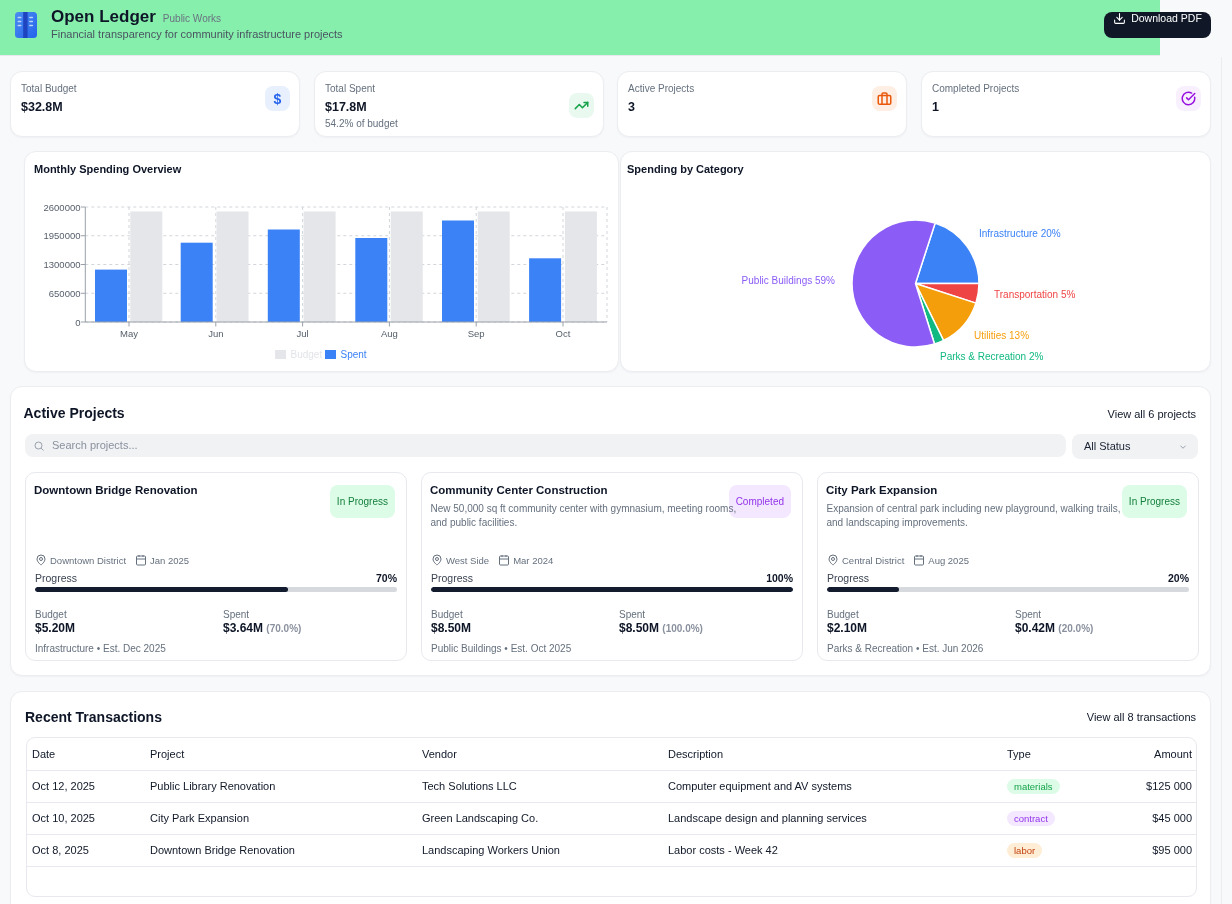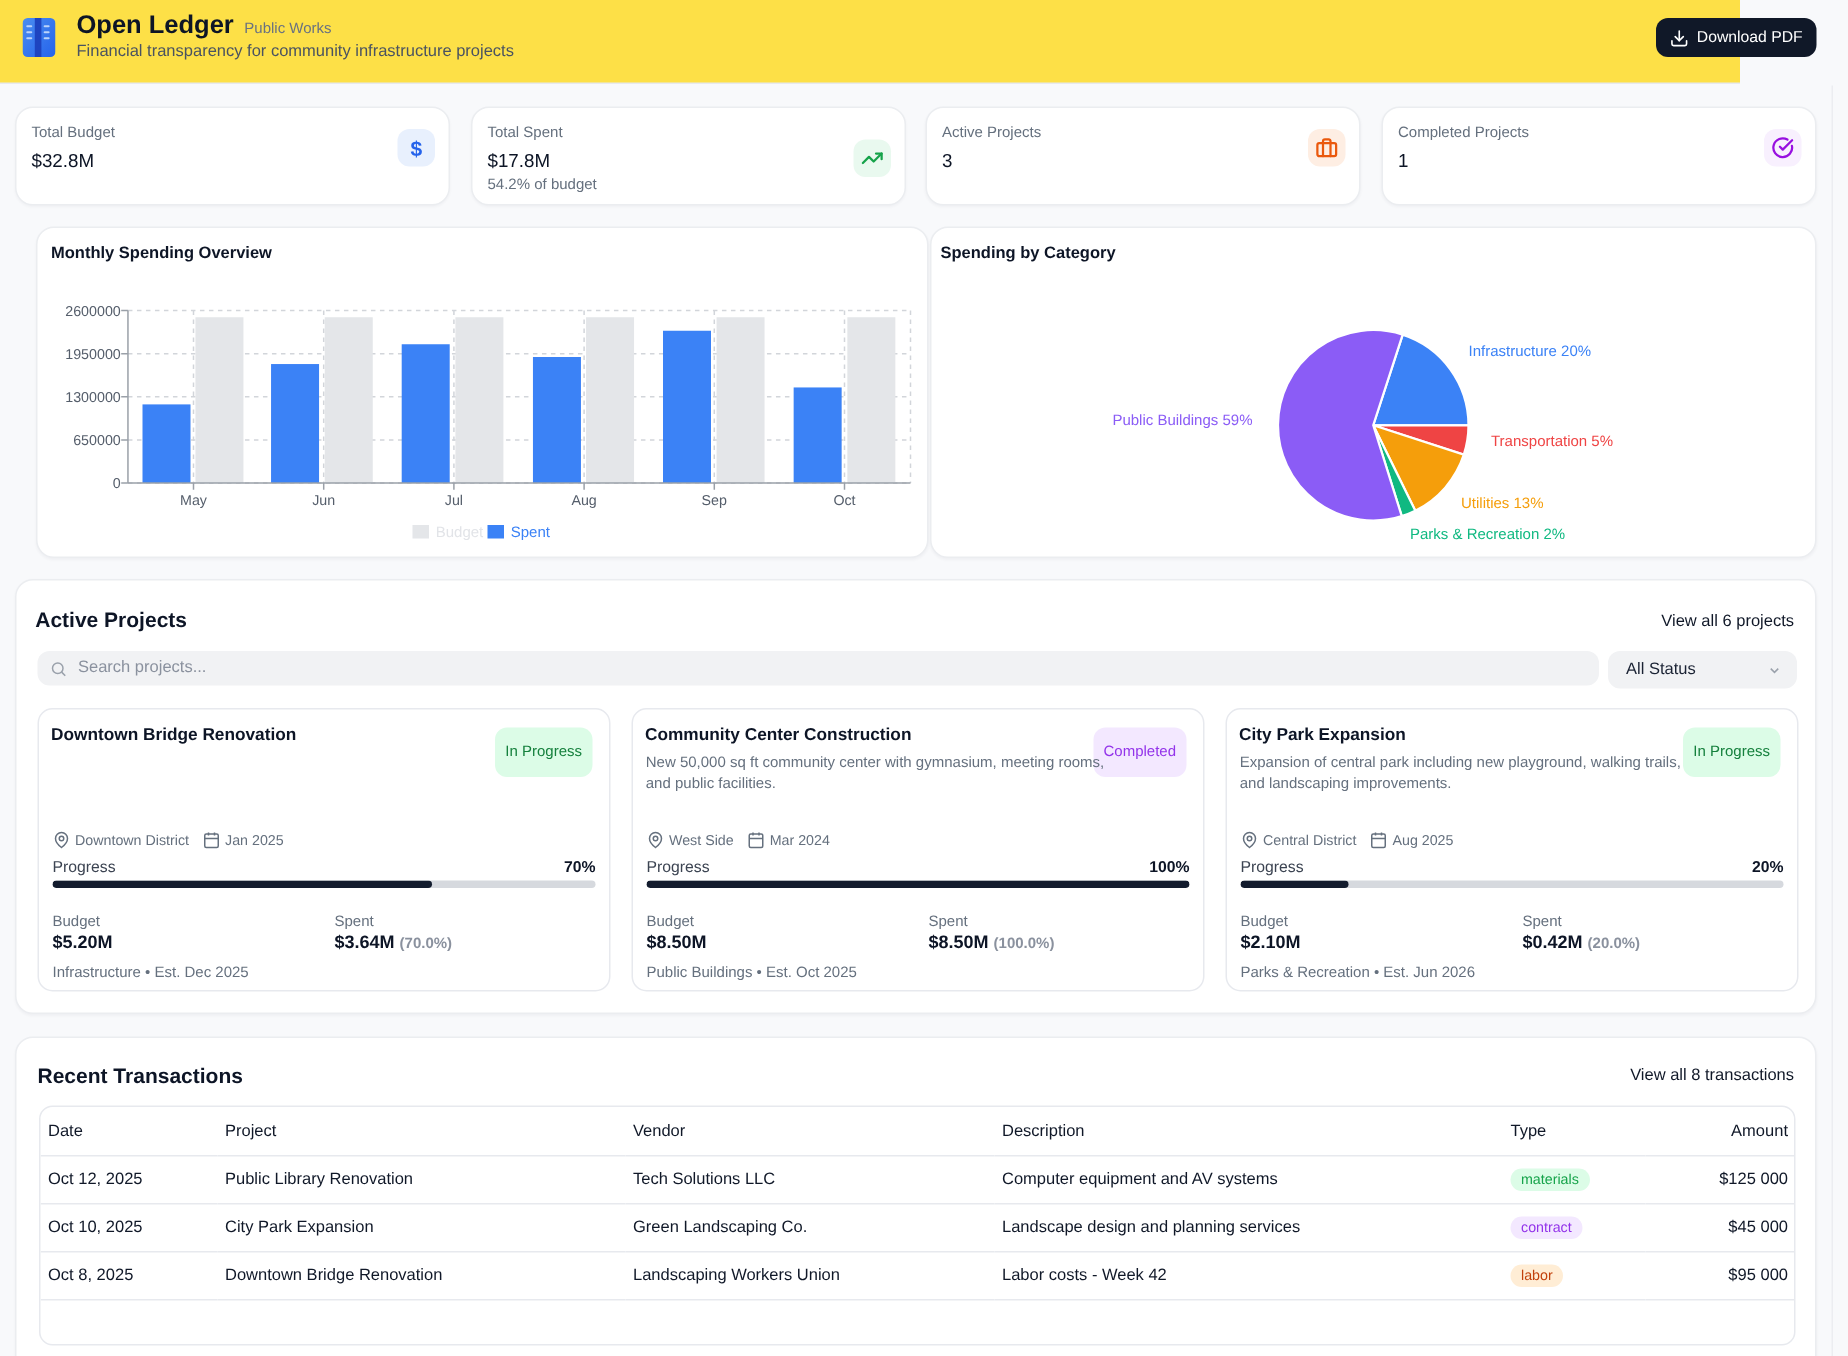--- a/index.html
+++ b/index.html
@@ -1,29 +1,29 @@
 <!DOCTYPE html>
 <html><head>
 <meta charset="utf-8">
 <style>
 * { margin:0; padding:0; box-sizing:border-box; }
 html,body { width:1232px; height:904px; overflow:hidden; }
 body { background:#f8f9fb; font-family:"Liberation Sans", sans-serif; color:#101828; position:relative; }
 .abs { position:absolute; }
 .card { position:absolute; background:#fff; border:1px solid #ebedf0; border-radius:12px; box-shadow:0 1px 2px rgba(16,24,40,.04); }
 
-.header { position:absolute; left:0; top:0; width:1160px; height:56px; background:#fde047; border-bottom:1px solid #e7e9ee; }
+.header { position:absolute; left:0; top:0; width:1160px; height:56px; background:#86efac; border-bottom:1px solid #e7e9ee; }
 .h-title { position:absolute; left:51px; top:7px; font-size:17px; font-weight:700; color:#0d1526; }
 .h-tag { font-size:10px; font-weight:400; color:#6a7280; margin-left:7px; }
 .h-sub { position:absolute; left:51px; top:28px; font-size:11px; color:#4a5361; }
-.dl-btn { position:absolute; left:1104px; top:12px; width:107px; height:26px; background:#101828; border-radius:8px; color:#fff; display:flex; align-items:center; justify-content:center; gap:5px; font-size:10.5px; }
+.dl-btn { position:absolute; left:1104px; top:12px; width:107px; height:26px; background:#101828; border-radius:8px; color:#fff; display:flex; justify-content:center; gap:5px; font-size:10.5px; }
 
 .stat { height:66px; width:290px; }
 .stat .lbl { position:absolute; left:10px; top:11px; font-size:10px; color:#65707e; }
-.stat .val { position:absolute; left:10px; top:28px; font-size:12.5px; font-weight:400; color:#0d1526; }
+.stat .val { position:absolute; left:10px; top:28px; font-size:12.5px; font-weight:700; color:#0d1526; }
 .stat .sub { position:absolute; left:10px; top:45.5px; font-size:10px; color:#65707e; }
 .stat .ico { position:absolute; right:9px; width:25px; height:25px; border-radius:8px; display:flex; align-items:center; justify-content:center; }
 
 .sec-title { font-size:14px; font-weight:700; color:#0d1526; }
 .view-all { position:absolute; font-size:11px; color:#101828; }
 
 .pcard { position:absolute; top:85px; width:382px; height:189px; border:1px solid #e7e9ee; border-radius:10px; background:#fff; }
 .pcard .ttl { position:absolute; left:8px; top:11px; font-size:11.5px; font-weight:700; color:#0d1526; }
 .badge { position:absolute; right:11px; top:12px; height:33px; border-radius:8px; font-size:10px; display:flex; align-items:center; padding:0 7px; }
 .b-green { background:#dcfce7; color:#15803d; }

